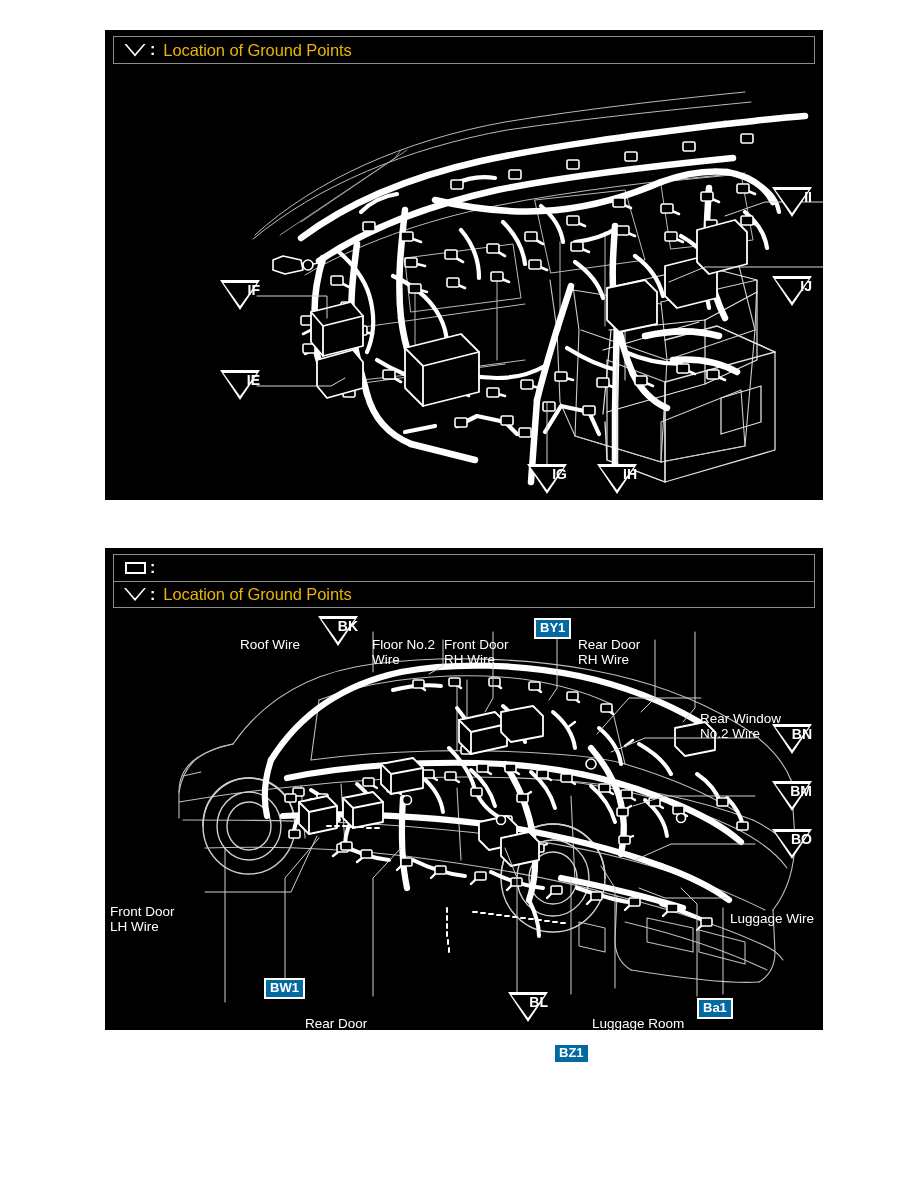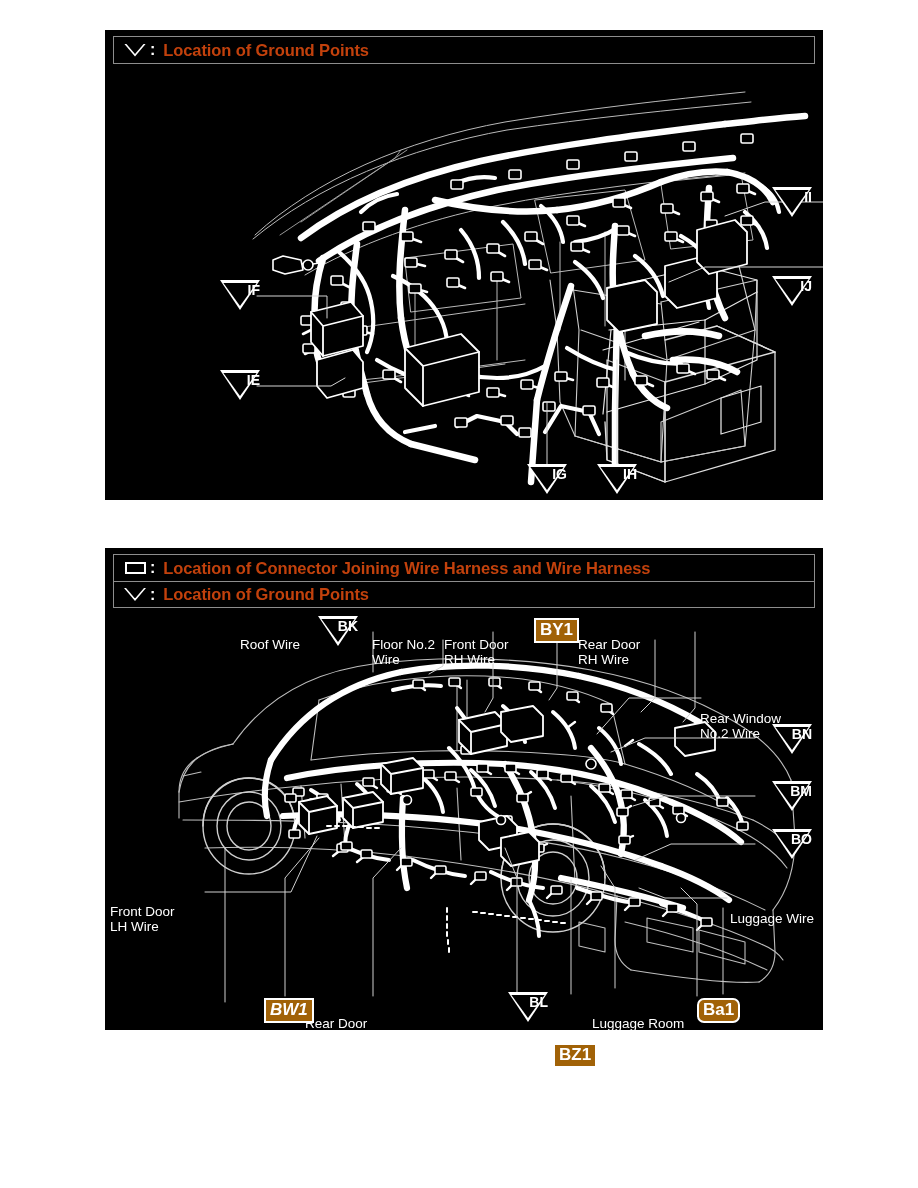--- a/index.html
+++ b/index.html
@@ -34,23 +34,23 @@
   .legend-row + .legend-row{border-top:1px solid #8d8d8d;}
   .legend-sym{
     width:30px;flex:0 0 30px;
     display:flex;align-items:center;justify-content:center;
   }
   .legend-colon{
     color:#fff;font-size:16px;font-weight:bold;
     margin:0 8px 0 0;line-height:1;
   }
   .legend-text{
-    color:#c2410c;
+    color:#eab308;
     font-size:16.5px;
-    font-weight:bold;
+    font-weight:normal;
     letter-spacing:-0.1px;
     white-space:nowrap;
     line-height:1;
   }
   .tri-glyph{
     width:22px;height:13px;
     background:transparent;
     position:relative;
   }
   .tri-glyph::before{
@@ -91,24 +91,24 @@
     position:absolute;left:0;right:0;top:3px;
     text-align:right;
     color:#ffffff;
     font-size:14px;font-weight:bold;
     font-family:"Liberation Sans",sans-serif;
     letter-spacing:0px;
     line-height:1;
   }
   .marker.sq{
     border:2.5px solid #ffffff;
-    background:#a16207;
+    background:#0369a1;
     padding:1px 4px 2px 4px;
     color:#ffffff;
-    font-size:17px;font-weight:bold;
+    font-size:13px;font-weight:bold;
     line-height:1.05;
     text-align:center;
     box-sizing:border-box;
   }
 
   
   .lbl-txt{
     position:absolute;
     color:#ffffff;
     font-size:13.5px;
@@ -393,21 +393,20 @@
   </div>
 
   <div class="panel" id="panel-2">
 
     <div class="legend-box">
       <div class="legend-row">
         <span class="legend-sym">
             <span class="sq-glyph"></span>
           </span>
         <span class="legend-colon">:</span>
-        <span class="legend-text">Location of Connector Joining Wire Harness and Wire Harness</span>
       </div>
       <div class="legend-row">
         <span class="legend-sym">
             <span class="tri-glyph"></span>
           </span>
         <span class="legend-colon">:</span>
         <span class="legend-text">Location of Ground Points</span>
       </div>
     </div>
 
@@ -693,29 +692,29 @@
     <div class="marker tri" style="left:667px;top:233px;">
       <span class="shape"></span>
         <span class="inner"></span>
       <span class="lbl">BM</span>
     </div>
     <div class="marker tri" style="left:667px;top:281px;">
       <span class="shape"></span>
         <span class="inner"></span>
       <span class="lbl">BO</span>
     </div>
-    <div class="marker sq" style="left:159px;top:450px;font-style:italic;">
+    <div class="marker sq" style="left:159px;top:430px;">
       <span>BW1</span>
     </div>
     <div class="marker tri" style="left:403px;top:444px;">
       <span class="shape"></span>
         <span class="inner"></span>
       <span class="lbl">BL</span>
     </div>
     <div class="marker sq" style="left:448px;top:450px;margin-top:45px;">
       <span>BZ1</span>
     </div>
-    <div class="marker sq" style="left:592px;top:450px;border-radius:7px;">
+    <div class="marker sq" style="left:592px;top:450px;">
       <span>Ba1</span>
     </div>
   </div>
 
 </div>
 
 </body></html>

